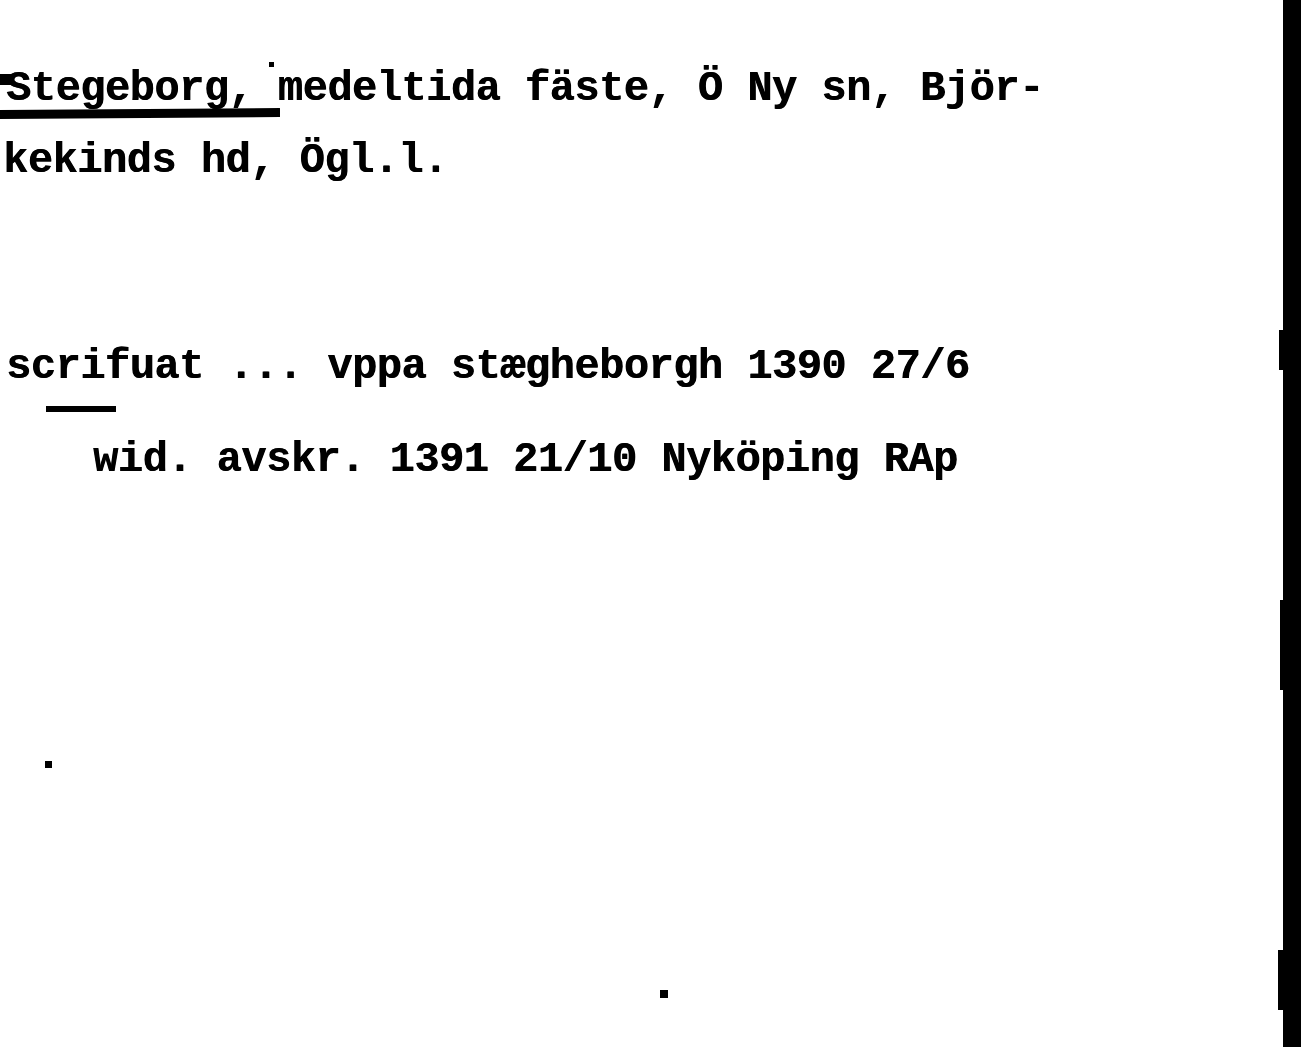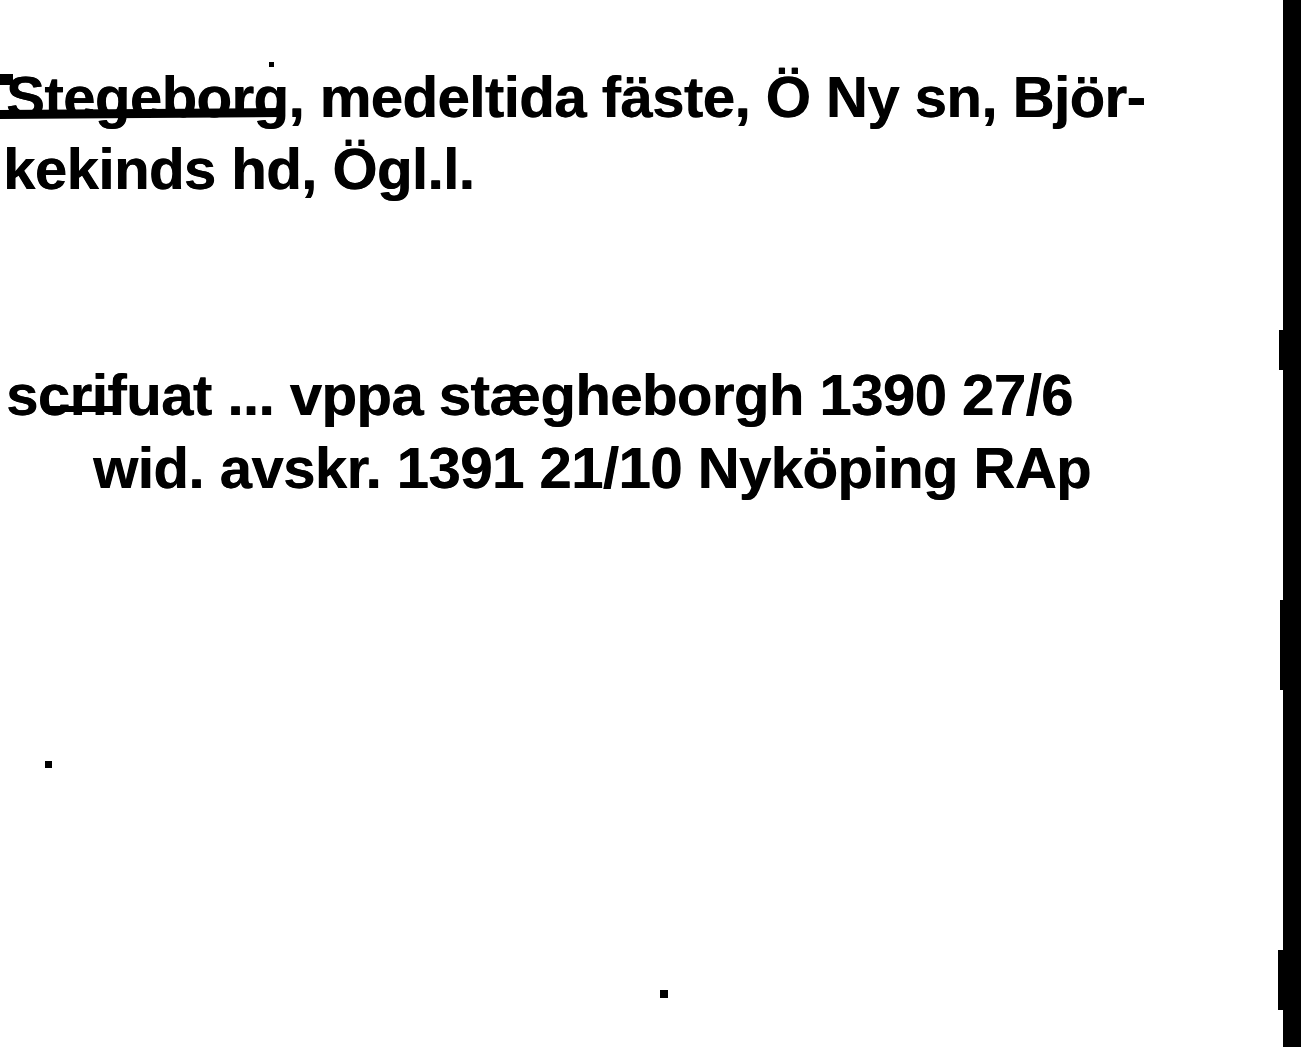--- a/index.html
+++ b/index.html
@@ -3,33 +3,33 @@
 <meta charset="utf-8">
 <style>
   html, body { margin: 0; padding: 0; background: #ffffff; }
 
   .scan {
     position: relative;
     width: 1301px;
     height: 1047px;
     background: #ffffff;
     overflow: hidden;
-    font-family: Liberation Sans, sans-serif;
+    font-family: Liberation Mono, monospace;
     font-weight: 700;
     color: #000000;
-    font-size: 58px;
+    font-size: 42px;
     letter-spacing: -0.5px;
     white-space: pre;
     text-shadow: 0.6px 0 0 currentColor;
   }
 
   .line { position: absolute; line-height: 1; }
   .l1 { left: 6px;  top: 68px;  }
   .l2 { left: 3px;  top: 140px; text-align: right; }
-  .l3 { left: 6px;  top: 366px; }
+  .l3 { left: 6px;  top: 346px; }
   .l4 { left: 93px; top: 439px; }
 
   .mark { position: absolute; background: #000000; }
 
   .u-headword { left: 0px;  top: 109px; width: 280px; height: 9px; transform: rotate(-0.4deg); }
   .u-ri       { left: 46px; top: 406px; width: 70px;  height: 6px; }
 
   .edge-bar { left: 1283px; top: 0px; width: 18px; height: 1047px; }
   .jut1 { left: 1279px; top: 330px; width: 6px; height: 40px; }
   .jut2 { left: 1280px; top: 600px; width: 5px; height: 90px; }

